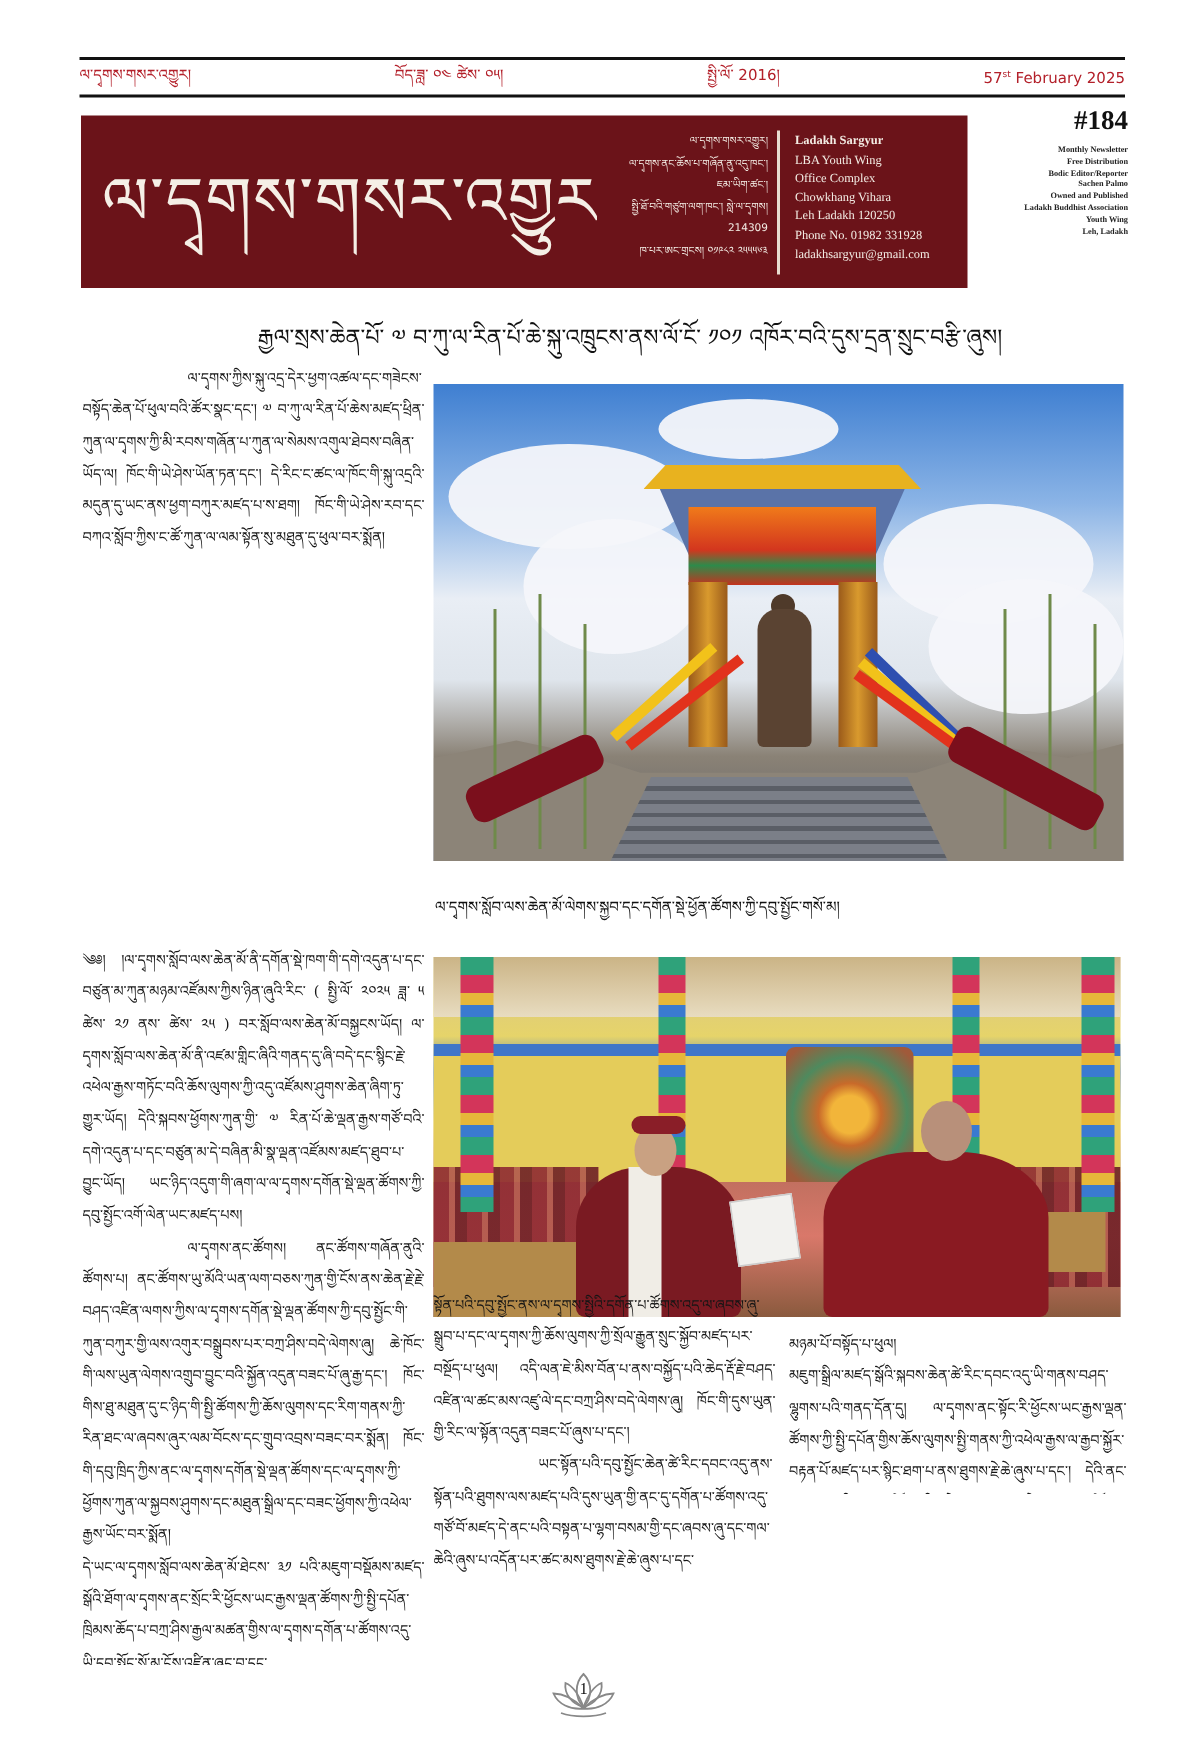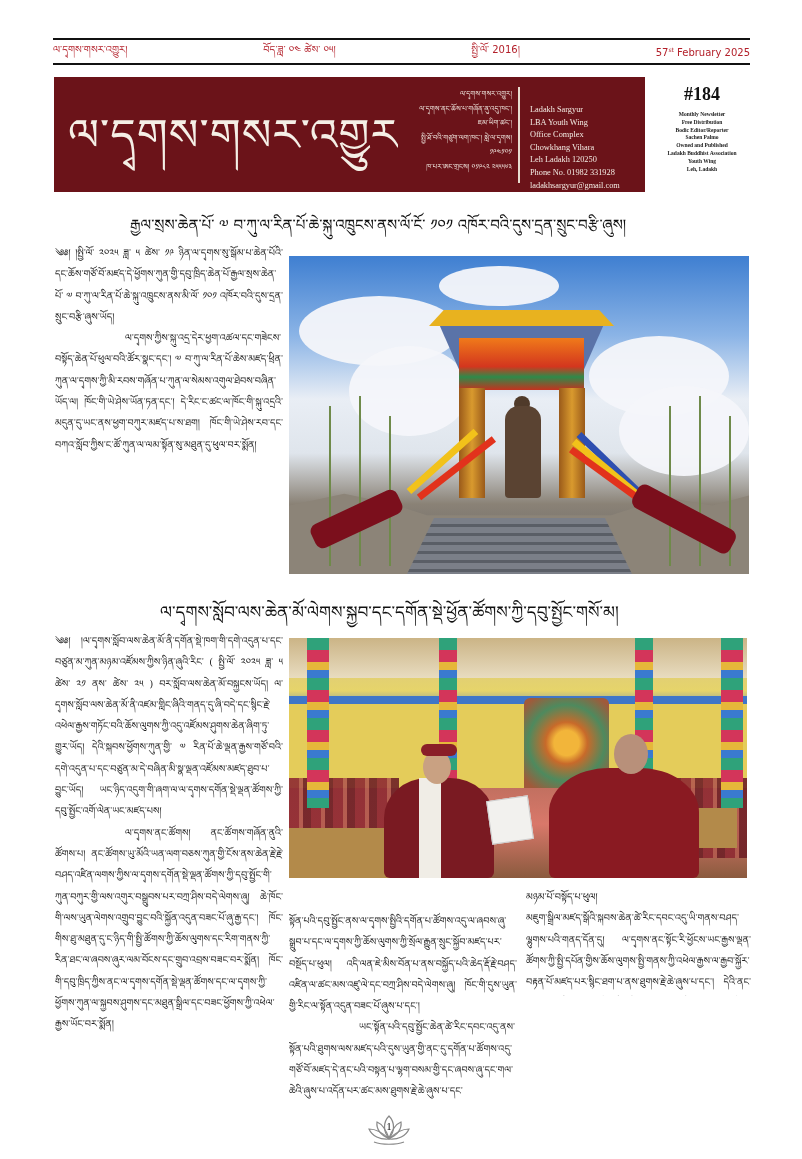--- a/index.html
+++ b/index.html
@@ -10,35 +10,35 @@
   .rule-bottom { position: absolute; left: 53px; top: 63px; width: 697px; height: 2px; background: #111; }
   .dateline { position: absolute; left: 53px; top: 42px; width: 697px; height: 20px; display: flex; justify-content: space-between; align-items: center; color: #b3202a; font-size: 10px; font-family: "DejaVu Sans", sans-serif; }
   .dateline span { white-space: nowrap; }
   .dateline sup { font-size: 6px; }
 
   .masthead { position: absolute; left: 54px; top: 77px; width: 591px; height: 115px; background: #6b1319; color: #f3ece4; }
   .mast-logo { position: absolute; left: 14px; top: 18px; width: 330px; height: 80px; font-size: 44px; letter-spacing: 1px; line-height: 80px; color: #f5efe6; font-family: "DejaVu Serif", serif; white-space: nowrap; overflow: hidden; }
   .mast-mid { position: absolute; left: 348px; top: 10px; width: 110px; text-align: right; font-size: 7px; line-height: 14.5px; font-family: "DejaVu Sans", sans-serif; color: #f3ece4; white-space: nowrap; overflow: hidden; }
   .mast-divider { position: absolute; left: 464px; top: 10px; width: 2px; height: 96px; background: #e8dcd0; }
   .mast-contact { position: absolute; left: 476px; top: 11px; width: 115px; font-size: 8.3px; line-height: 12.6px; font-family: "Liberation Serif", serif; color: #f3ece4; white-space: nowrap; }
-  .mast-contact .bold { font-weight: normal; margin-top: 16px; }
-
-  .issue-box { position: absolute; left: 652px; top: 84px; width: 100px; text-align: center; font-family: "Liberation Serif", serif; }
+  .mast-contact .bold { font-weight: bold; }
+
+  .issue-box { position: absolute; left: 652px; top: 70px; width: 100px; text-align: right; font-family: "Liberation Serif", serif; }
   .issue-num { font-size: 18px; font-weight: bold; color: #111; margin-bottom: 6px; }
   .issue-line { font-size: 5.5px; line-height: 7.8px; font-weight: bold; color: #222; white-space: nowrap; }
 
-  .headline { position: absolute; left: 130px; top: 208px; width: 580px; font-size: 15px; color: #111; white-space: nowrap; overflow: hidden; }
-  .headline2 { position: absolute; left: 160px; top: 593px; width: 530px; text-align: left; font-size: 17px; color: #111; white-space: nowrap; overflow: hidden; }
+  .headline { position: absolute; left: 130px; top: 208px; width: 580px; text-align: center; font-size: 15px; color: #111; white-space: nowrap; overflow: hidden; }
+  .headline2 { position: absolute; left: 160px; top: 593px; width: 530px; text-align: center; font-size: 10px; color: #111; white-space: nowrap; overflow: hidden; }
 
   .col { position: absolute; font-size: 9.6px; line-height: 21.3px; color: #151515; text-align: justify; overflow: hidden; }
   .col p { margin: 0; }
   .col p.indent { text-indent: 70px; }
   .col1a { left: 55px; top: 242px; width: 228px; height: 335px; }
   .col1b { left: 55px; top: 630px; width: 228px; height: 480px; }
-  .col2 { left: 289px; top: 910px; width: 228px; height: 220px; }
+  .col2 { left: 289px; top: 860px; width: 228px; height: 220px; }
   .col3 { left: 526px; top: 886px; width: 225px; height: 110px; }
 
   .photo { position: absolute; overflow: hidden; }
   .photo1 { left: 289px; top: 256px; width: 460px; height: 318px; background: linear-gradient(180deg, #3f7fd1 0%, #8bb4e6 25%, #e9eef5 45%, #dfe5ec 62%, #8a8276 78%, #5d5d63 100%); }
   .photo2 { left: 289px; top: 638px; width: 458px; height: 240px; background: linear-gradient(180deg, #d7c48a 0%, #e6d46a 22%, #4a7bc0 32%, #e8cf63 46%, #a9564c 70%, #c25a52 86%, #7a4f35 100%); }
 
   
   .cloud { position: absolute; background: #f4f6fa; border-radius: 50%; opacity: .95; }
   .pav-roof { position: absolute; left: 140px; top: 50px; width: 185px; height: 20px; background: #e8b21f; clip-path: polygon(0 100%, 8% 20%, 92% 20%, 100% 100%); }
   .pav-canopy { position: absolute; left: 150px; top: 68px; width: 165px; height: 60px; background: #5a73a8; clip-path: polygon(0 0, 100% 0, 84% 100%, 16% 100%); }
@@ -83,21 +83,21 @@
   </div>
   <div class="rule-bottom"></div>
 
   <div class="masthead">
     <div class="mast-logo">ལ་དྭགས་གསར་འགྱུར།</div>
     <div class="mast-mid">
       <div>ལ་དྭགས་གསར་འགྱུར།</div>
       <div>ལ་དྭགས་ནང་ཆོས་པ་གཞོན་ནུ་འདུ་ཁང་།</div>
       <div>ཇམ་ཡིག་ཚང་།</div>
       <div>སྤྱི་ཐོ་བའི་གཙུག་ལག་ཁང་། སླེ་ལ་དྭགས།</div>
-      <div>༡༩༤༡༠༡</div>
+      <div>214309</div>
       <div>ཁ་པར་ཨང་གྲངས། ༠༡༩༨༢ ༢༥༥༥༦༣</div>
     </div>
     <div class="mast-divider"></div>
     <div class="mast-contact">
       <div class="bold">Ladakh Sargyur</div>
       <div>LBA Youth Wing</div>
       <div>Office Complex</div>
       <div>Chowkhang Vihara</div>
       <div>Leh Ladakh 120250</div>
       <div>Phone No. 01982 331928</div>
@@ -112,21 +112,20 @@
     <div class="issue-line">Bodic Editor/Reporter</div>
     <div class="issue-line">Sachen Palmo</div>
     <div class="issue-line">Owned and Published</div>
     <div class="issue-line">Ladakh Buddhist Association</div>
     <div class="issue-line">Youth Wing</div>
     <div class="issue-line">Leh, Ladakh</div>
   </div>
 
   <div class="headline">རྒྱལ་སྲས་ཆེན་པོ་ ༧ བ་ཀུ་ལ་རིན་པོ་ཆེ་སྐུ་འཁྲུངས་ནས་ལོ་ངོ་ ༡༠༡ འཁོར་བའི་དུས་དྲན་སྲུང་བརྩི་ཞུས།</div>
   <div class="col col1a">
-    <p>༄༅། །སྤྱི་ལོ་ ༢༠༢༥ ཟླ་ ༥ ཚེས་ ༡༩ ཉིན་ལ་དྭགས་སུ་སྒོམ་པ་ཆེན་པོའི་དང་ཆོས་གཙོ་བོ་མཛད་དེ་ཕྱོགས་ཀུན་གྱི་དབུ་ཁྲིད་ཆེན་པོ་རྒྱལ་སྲས་ཆེན་པོ་ ༧ བ་ཀུ་ལ་རིན་པོ་ཆེ་སྐུ་འཁྲུངས་ནས་མི་ལོ་ ༡༠༡ འཁོར་བའི་དུས་དྲན་སྲུང་བརྩི་ཞུས་ཡོད།</p>
     <p class="indent">ལ་དྭགས་ཀྱིས་སྐུ་འདྲ་དེར་ཕྱག་འཚལ་དང་གཟེངས་བསྟོད་ཆེན་པོ་ཕུལ་བའི་ཚོར་སྣང་དང་། ༧ བ་ཀུ་ལ་རིན་པོ་ཆེས་མཛད་ཕྲིན་ཀུན་ལ་དྭགས་ཀྱི་མི་རབས་གཞོན་པ་ཀུན་ལ་སེམས་འགུལ་ཐེབས་བཞིན་ཡོད་ལ། ཁོང་གི་ཡེ་ཤེས་ཡོན་ཏན་དང་། དེ་རིང་ང་ཚང་ལ་ཁོང་གི་སྐུ་འདྲའི་མདུན་དུ་ཡང་ནས་ཕྱག་བཀུར་མཛད་པ་ས་ཐག། ཁོང་གི་ཡེ་ཤེས་རབ་དང་བཀའ་སློབ་ཀྱིས་ང་ཚོ་ཀུན་ལ་ལམ་སྟོན་སུ་མཐུན་དུ་ཕུལ་བར་སྨོན།</p>
   </div>
 
   <div class="photo photo1" title="Statue of Kushok Bakula Rinpoche under ornate pavilion with ribbons and stairs">
     <div class="cloud" style="left:10px;top:40px;width:160px;height:70px;"></div>
     <div class="cloud" style="left:60px;top:90px;width:120px;height:90px;"></div>
     <div class="cloud" style="left:300px;top:80px;width:140px;height:80px;"></div>
     <div class="cloud" style="left:330px;top:130px;width:130px;height:90px;"></div>
     <div class="cloud" style="left:150px;top:10px;width:120px;height:40px;"></div>
     <div class="hill"></div>
@@ -150,20 +149,21 @@
     <div class="ribbon" style="left:282px;top:190px;width:95px;background:#e2321c;transform:rotate(36deg);"></div>
     <div class="stairs"></div>
     <div class="drape" style="left:20px;top:250px;width:95px;height:26px;transform:rotate(-25deg);"></div>
     <div class="drape" style="left:340px;top:250px;width:110px;height:26px;transform:rotate(28deg);"></div>
   </div>
 
   <div class="headline2">ལ་དྭགས་སློབ་ལས་ཆེན་མོ་ལེགས་སྐྱབ་དང་དགོན་སྡེ་ཕྱོན་ཚོགས་ཀྱི་དབུ་སྤྱོང་གསོ་མ།</div>
   <div class="col col1b">
     <p>༄༅། །ལ་དྭགས་སློབ་ལས་ཆེན་མོ་ནི་དགོན་སྡེ་ཁག་གི་དགེ་འདུན་པ་དང་བཙུན་མ་ཀུན་མཉམ་འཛོམས་ཀྱིས་ཉིན་ཞུའི་རིང་ ( སྤྱི་ལོ་ ༢༠༢༥ ཟླ་ ༥ ཚེས་ ༢༡ ནས་ ཚེས་ ༢༥ ) བར་སློབ་ལས་ཆེན་མོ་བསྐྱངས་ཡོད། ལ་དྭགས་སློབ་ལས་ཆེན་མོ་ནི་འཛམ་གླིང་ཞིའི་གནད་དུ་ཞི་བདེ་དང་སྙིང་རྗེ་འཕེལ་རྒྱས་གཏོང་བའི་ཆོས་ལུགས་ཀྱི་འདུ་འཛོམས་ཤུགས་ཆེན་ཞིག་ཏུ་གྱུར་ཡོད། དེའི་སྐབས་ཕྱོགས་ཀུན་གྱི་ ༧ རིན་པོ་ཆེ་ལྡན་རྒྱས་གཙོ་བའི་དགེ་འདུན་པ་དང་བཙུན་མ་དེ་བཞིན་མི་སྣ་ལྡན་འཛོམས་མཛད་ཐུབ་པ་བྱུང་ཡོད། ཡང་ཉིད་འདུག་གི་ཞག་ལ་ལ་དྭགས་དགོན་སྡེ་ལྡན་ཚོགས་ཀྱི་དབུ་སྤྱོང་འགོ་ལེན་ཡང་མཛད་པས།</p>
     <p class="indent">ལ་དྭགས་ནང་ཚོགས། ནང་ཚོགས་གཞོན་ནུའི་ཚོགས་པ། ནང་ཚོགས་ཡུ་མོའི་ཡན་ལག་བཅས་ཀུན་གྱི་ངོས་ནས་ཆེན་རྗེ་རྗེ་བཤད་འཛིན་ལགས་ཀྱིས་ལ་དྭགས་དགོན་སྡེ་ལྡན་ཚོགས་ཀྱི་དབུ་སྤྱོང་གི་ཀུན་བཀུར་གྱི་ལས་འགུར་བསྒྲུབས་པར་བཀྲ་ཤིས་བདེ་ལེགས་ཞུ། ཆེ་ཁོང་གི་ལས་ཡུན་ལེགས་འགྲུབ་བྱུང་བའི་སྐྱོན་འདུན་བཟང་པོ་ཞུ་རྒྱ་དང་། ཁོང་གིས་ཐུ་མཐུན་དུ་ང་ཉིད་གི་སྤྱི་ཚོགས་ཀྱི་ཆོས་ལུགས་དང་རིག་གནས་ཀྱི་རིན་ཐང་ལ་ཞབས་ཞུར་ལམ་བོངས་དང་གྲུབ་འབྲས་བཟང་བར་སྨོན། ཁོང་གི་དབུ་ཁྲིད་ཀྱིས་ནང་ལ་དྭགས་དགོན་སྡེ་ལྡན་ཚོགས་དང་ལ་དྭགས་ཀྱི་ཕྱོགས་ཀུན་ལ་སྐྱབས་ཤུགས་དང་མཐུན་སྒྲིལ་དང་བཟང་ཕྱོགས་ཀྱི་འཕེལ་རྒྱས་ཡོང་བར་སྨོན།</p>
+    <p>དེ་ཡང་ལ་དྭགས་སློབ་ལས་ཆེན་མོ་ཐེངས་ ༣༡ པའི་མཇུག་བསྡོམས་མཛད་སྒོའི་ཐོག་ལ་དྭགས་ནང་སྲོང་རི་ཕྱོངས་ཡང་རྒྱས་ལྡན་ཚོགས་ཀྱི་སྤྱི་དཔོན་ཁྲིམས་ཆོད་པ་བཀྲ་ཤིས་རྒྱལ་མཚན་གྱིས་ལ་དྭགས་དགོན་པ་ཚོགས་འདུ་ཡི་དབུ་སྤྱོང་སོ་མ་ངོས་འཛིན་ཞུང་བ་དང་</p>
   </div>
 
   <div class="photo photo2" title="Two monks exchanging a certificate inside a monastery assembly hall">
     <div class="p2-ceiling"></div>
     <div class="p2-beam"></div>
     <div class="p2-wall"></div>
     <div class="p2-altar"></div>
     <div class="p2-floor"></div>
     <div class="p2-crowd" style="left:0;width:110px;"></div>
     <div class="p2-crowd" style="left:370px;width:88px;"></div>

